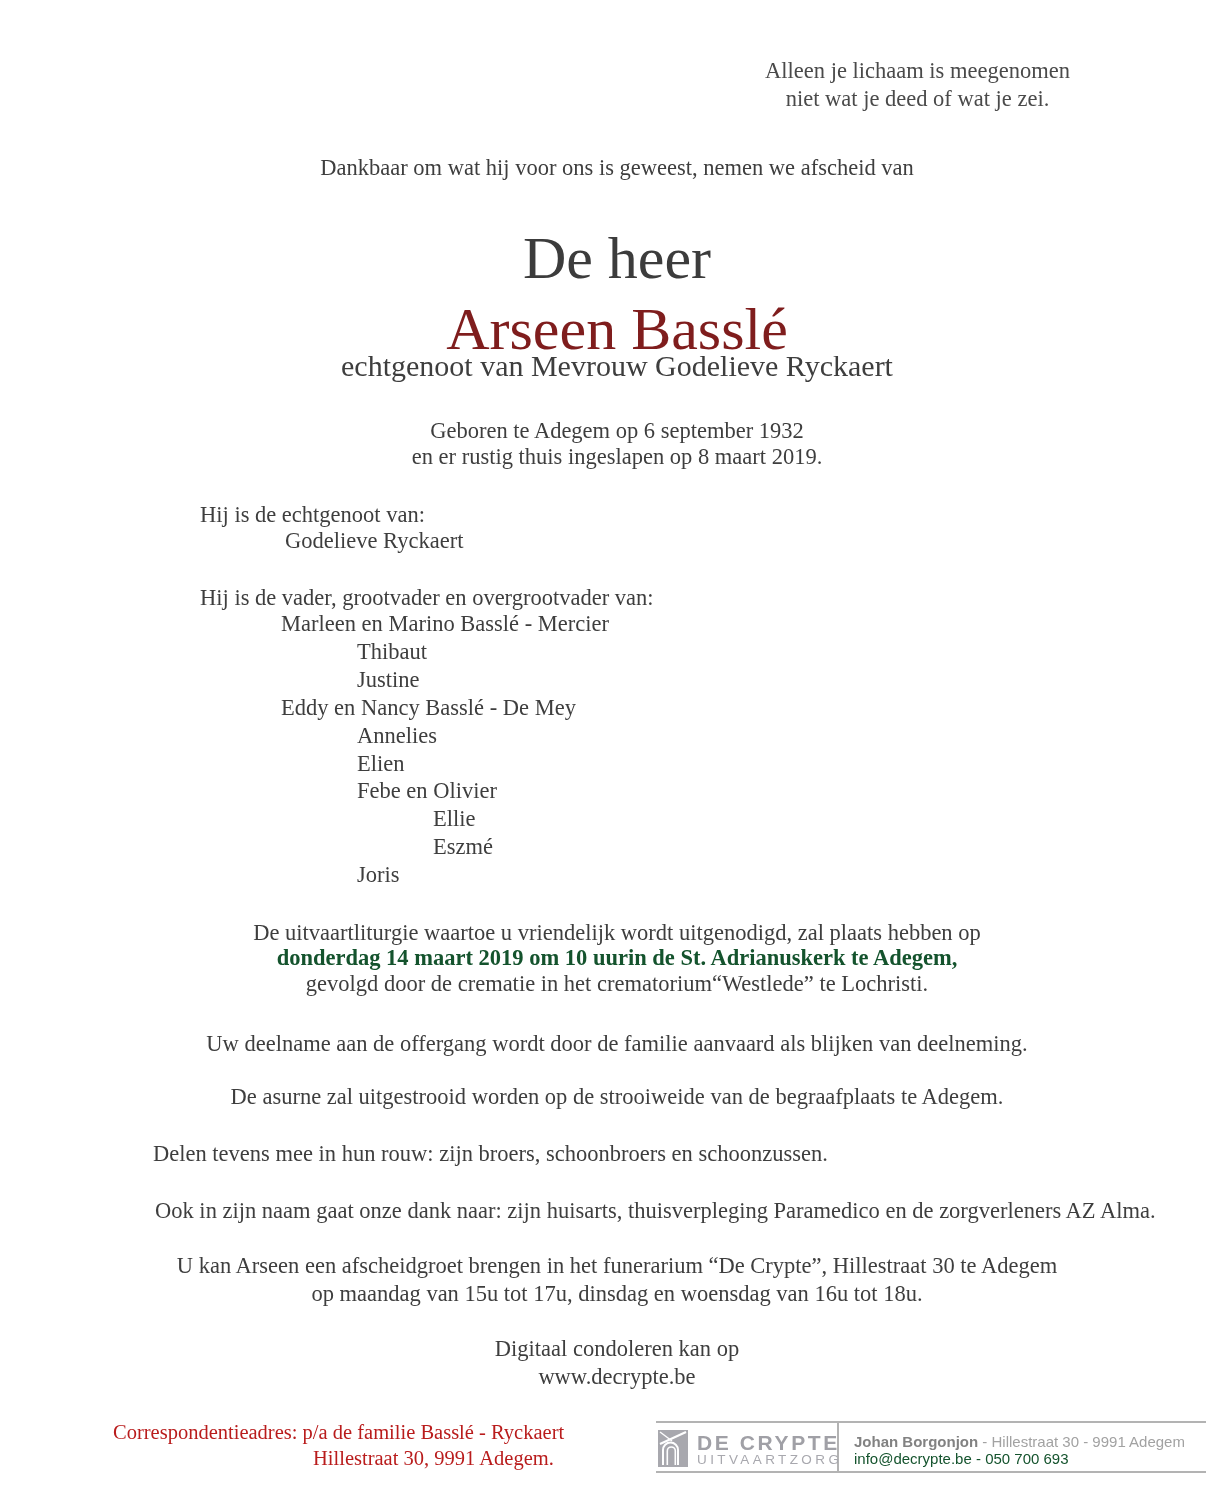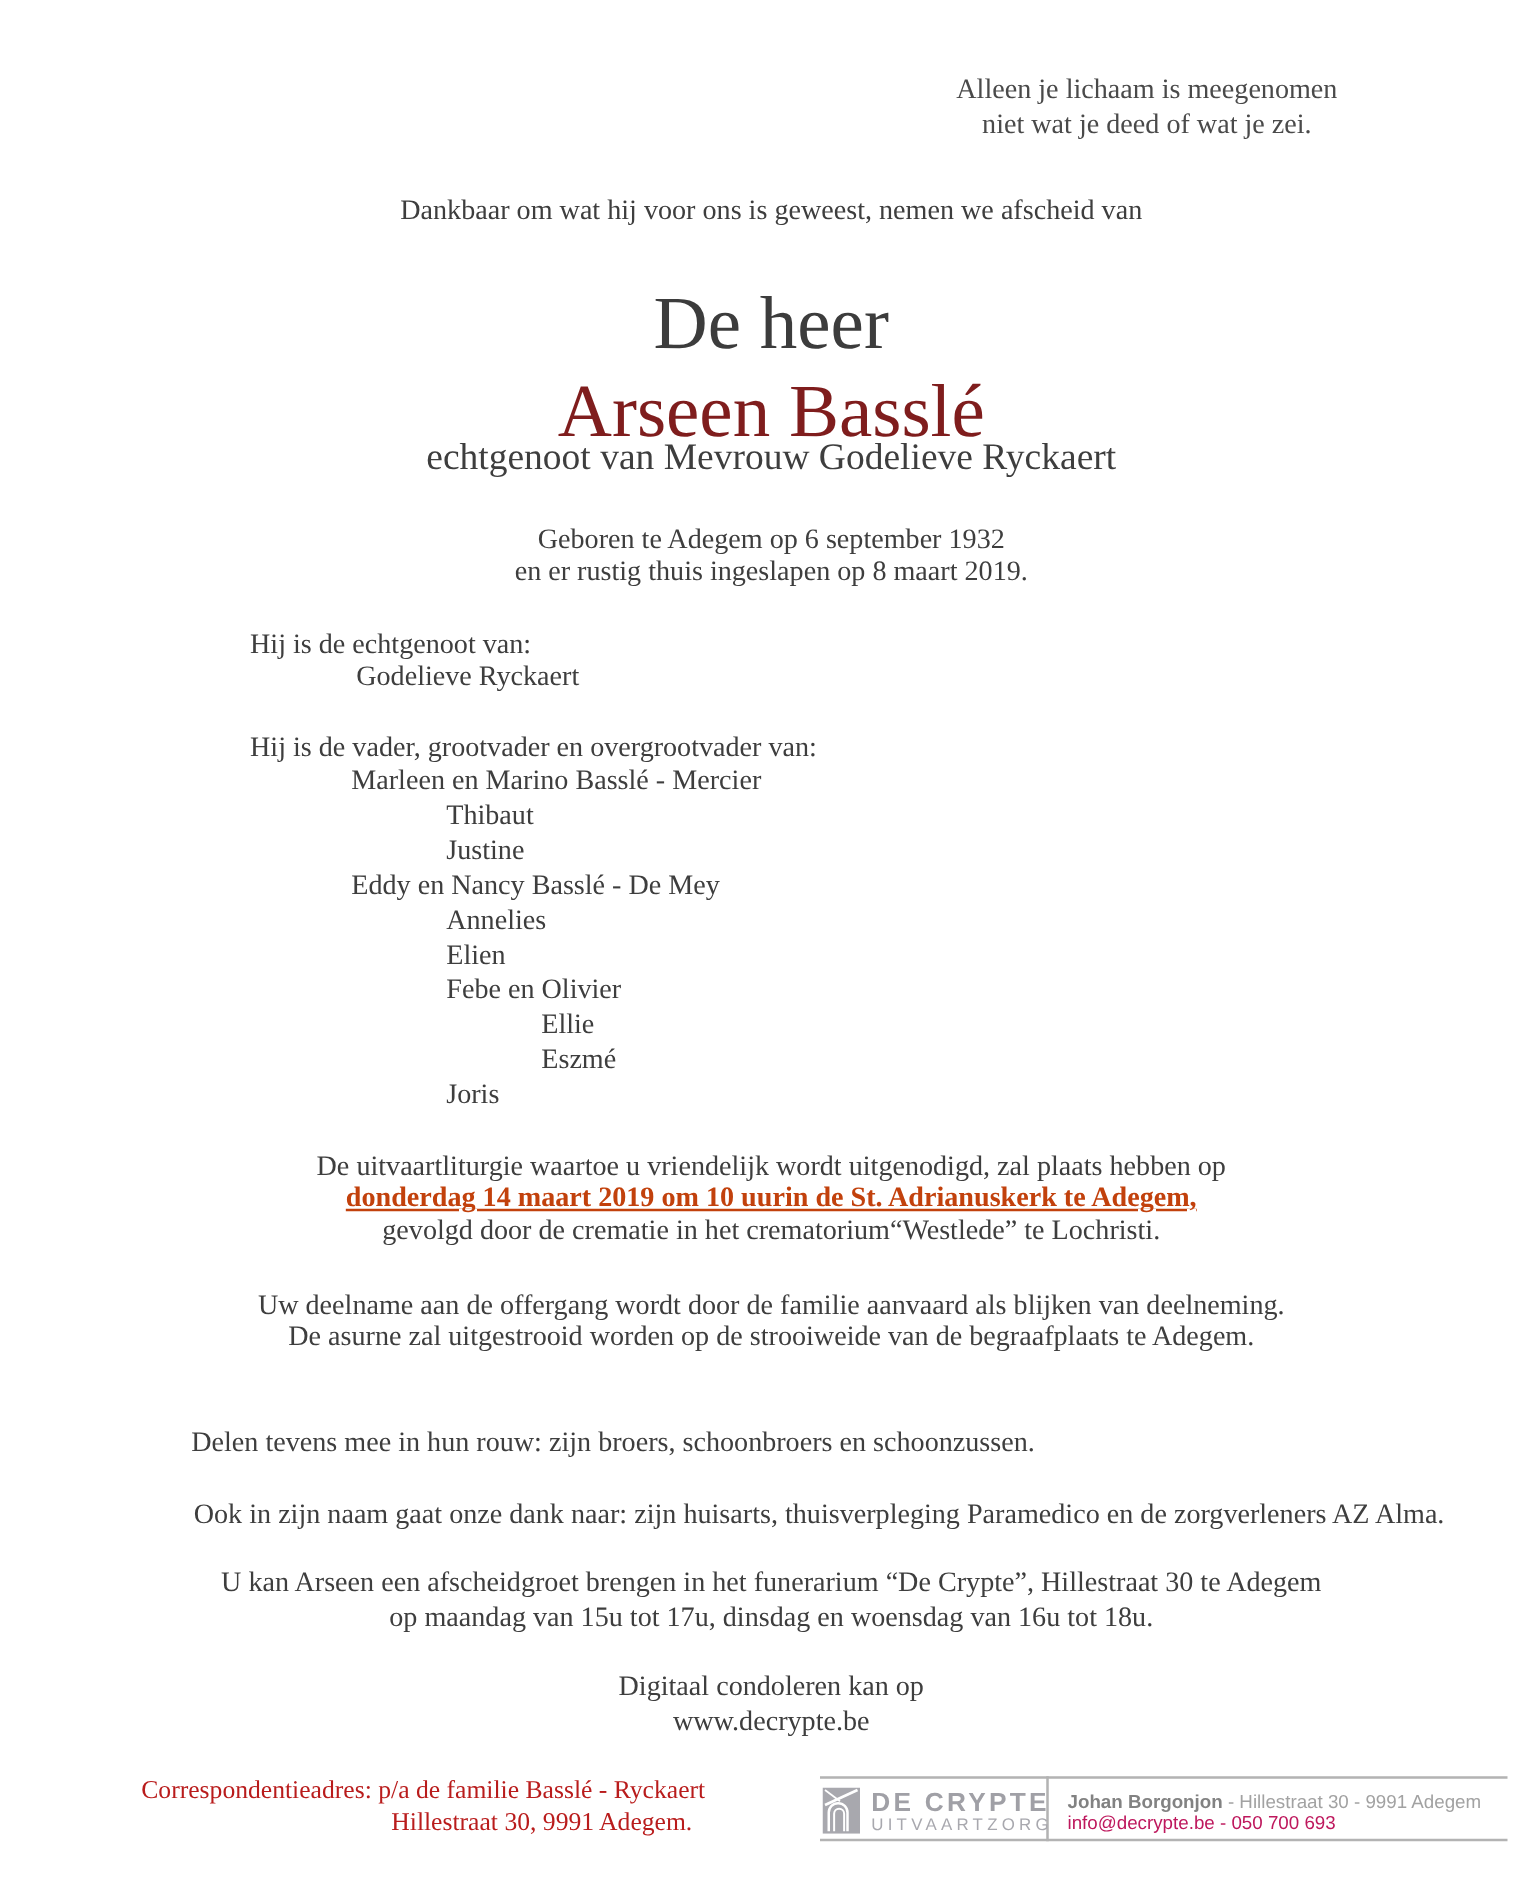--- a/index.html
+++ b/index.html
@@ -32,24 +32,24 @@
   .spouse-heading { top: 502px; left: 200px; font-size: 22.5px; }
   .spouse-name { top: 528px; left: 285px; font-size: 22.5px; }
 
   .family-heading { top: 585px; left: 200px; font-size: 22.5px; }
   .family-list { top: 610px; left: 200px; font-size: 22.5px; line-height: 27.9px; }
   .ind-1 { margin-left: 81px; }
   .ind-2 { margin-left: 157px; }
   .ind-3 { margin-left: 233px; }
 
   .ceremony-block { top: 920px; font-size: 22.5px; line-height: 25.4px; }
-  .ceremony-bold { font-weight: 700; color: #c2410c; text-decoration: underline; }
+  .ceremony-bold { font-weight: 700; color: #14532d; }
 
   .msg-offergang { top: 1031px; }
-  .msg-asurne { top: 1056px; }
+  .msg-asurne { top: 1084px; }
   .msg-rouw { top: 1141px; left: 153px; }
   .msg-dank { top: 1198px; left: 155px; }
   .msg-groet { top: 1252px; line-height: 27.5px; }
   .condolence-block { top: 1335px; line-height: 28px; }
 
   .correspondence {
     top: 1420px; left: 113px;
     font-size: 20.5px; line-height: 25.5px; color: #b91c1c;
   }
   .correspondence .indent2 { padding-left: 200px; }
@@ -66,21 +66,21 @@
     font-size: 21px; font-weight: 700; letter-spacing: 2.6px;
     color: #a0a0a6;
   }
   .brand-tagline {
     top: 1452px; left: 697px;
     font-family: "Liberation Sans", sans-serif;
     font-size: 13.5px; letter-spacing: 3.4px;
     color: #a8a8ae;
   }
   .contact-line1 { top: 1433px; left: 854px; font-family: "Liberation Sans", sans-serif; font-size: 15px; color: #a2a2a2; }
-  .contact-line2 { top: 1450px; left: 854px; font-family: "Liberation Sans", sans-serif; font-size: 15px; color: #be185d; }
+  .contact-line2 { top: 1450px; left: 854px; font-family: "Liberation Sans", sans-serif; font-size: 15px; color: #14532d; }
   .contact-name { font-weight: 700; color: #828282; }
 </style>
 </head>
 <body>
 
 <div class="page">
 
   <div class="abs quote-block">
     <div>Alleen je lichaam is meegenomen</div>
     <div>niet wat je deed of wat je zei.</div>

